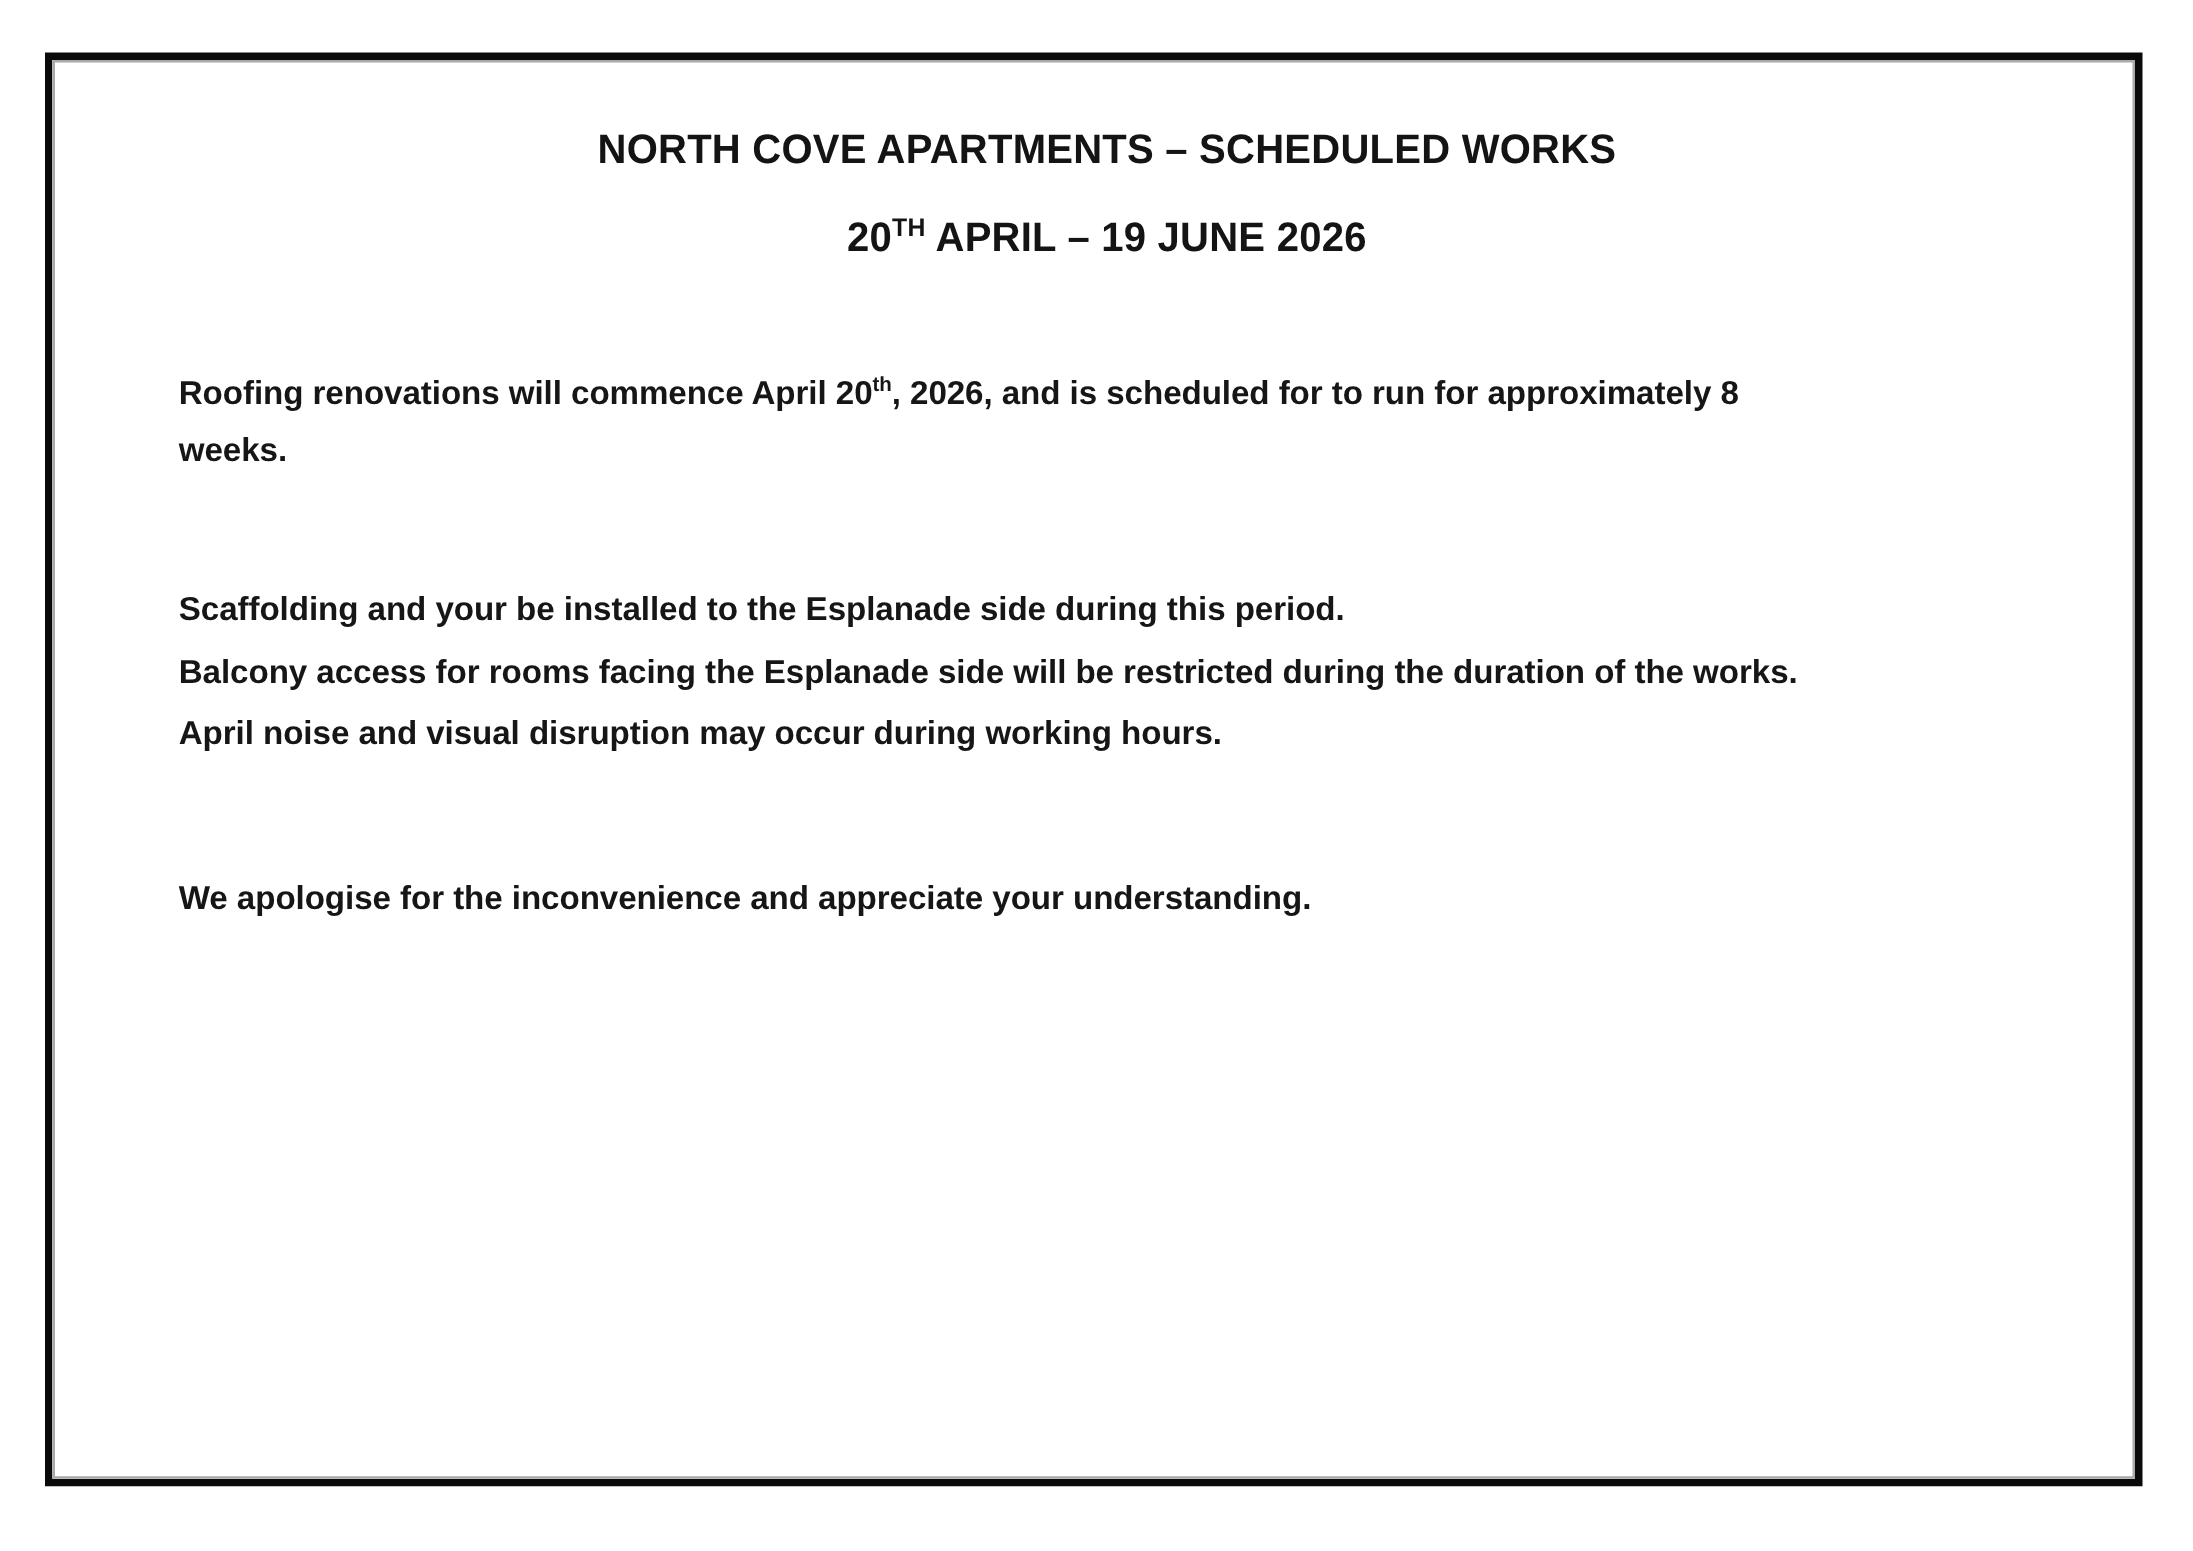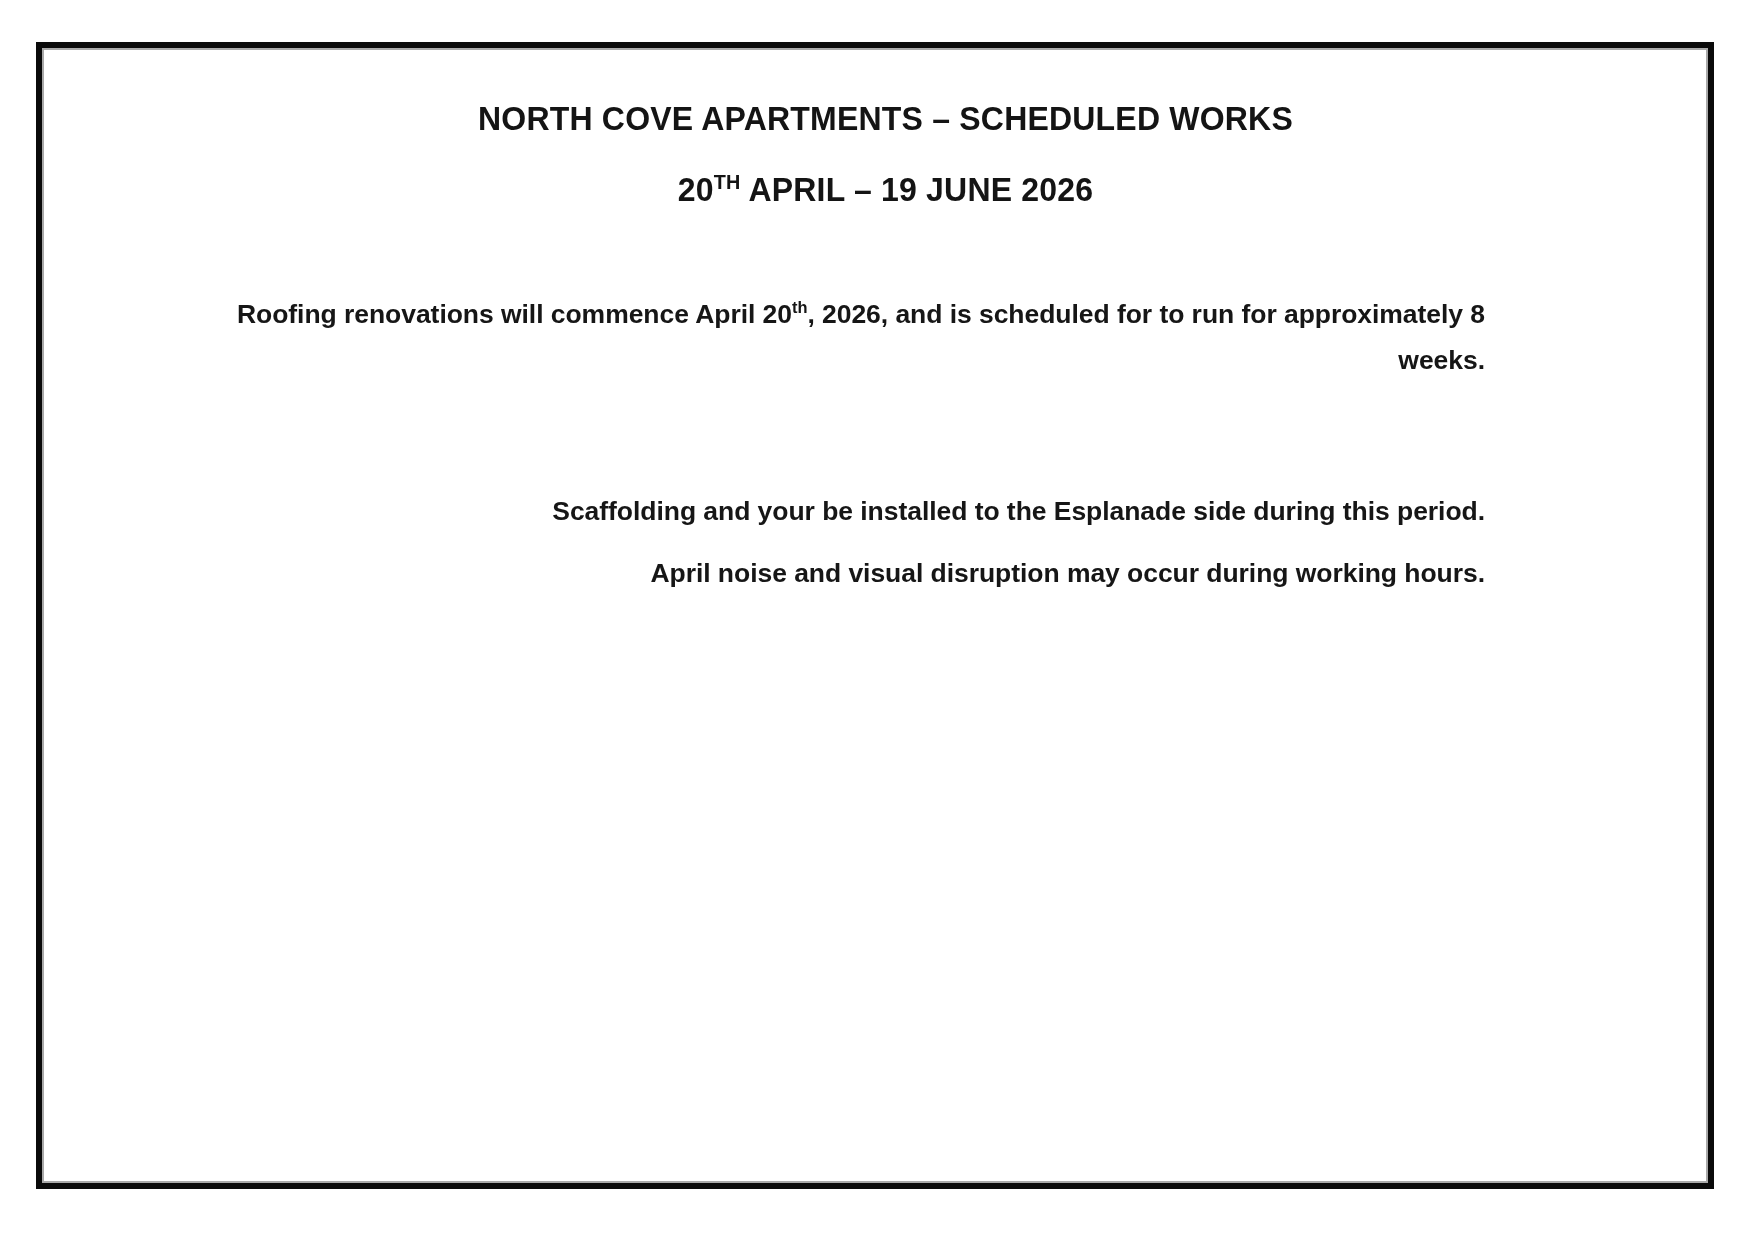--- a/index.html
+++ b/index.html
@@ -91,24 +91,23 @@
   
   .body-block {
     margin-top: 86px;
   }
 
   .para {
     font-weight: 700;
     font-size: 26.5px;
     line-height: 1.72;
     color: #161616;
-    margin: 16px;
+    margin: 4px;
     letter-spacing: -0.05px;
     max-width: 1330px;
-    text-align: right;
   }
 
   .gap-lg {
     height: 74px;
   }
 
   .gap-md {
     height: 0px;
   }
 
@@ -136,26 +135,28 @@
           <p class="para">
             <span>Roofing renovations will commence April 20</span><sup>th</sup><span>, 2026, and is scheduled for to run for approximately 8 weeks.</span>
           </p>
 
           <div class="gap-lg"></div>
 
           <p class="para">Scaffolding and your be installed to the Esplanade side during this period.</p>
 
           <div class="gap-md"></div>
 
+          <p class="para">Balcony access for rooms facing the Esplanade side will be restricted during the duration of the works.</p>
 
           <div class="gap-md"></div>
 
           <p class="para">April noise and visual disruption may occur during working hours.</p>
 
           <div class="gap-xl"></div>
 
+          <p class="para">We apologise for the inconvenience and appreciate your understanding.</p>
 
         </div>
 
       </div>
     </div>
   </div>
 </div>
 
 </body></html>

